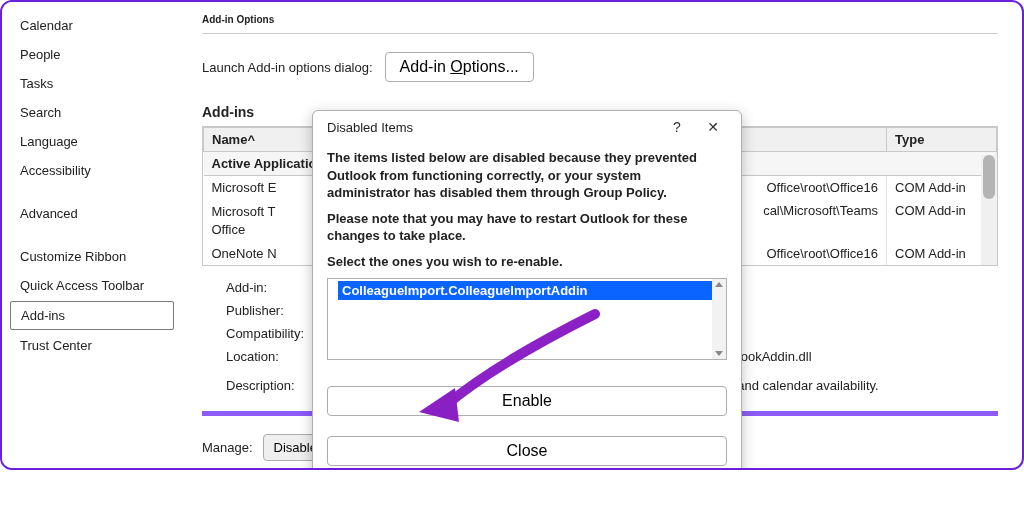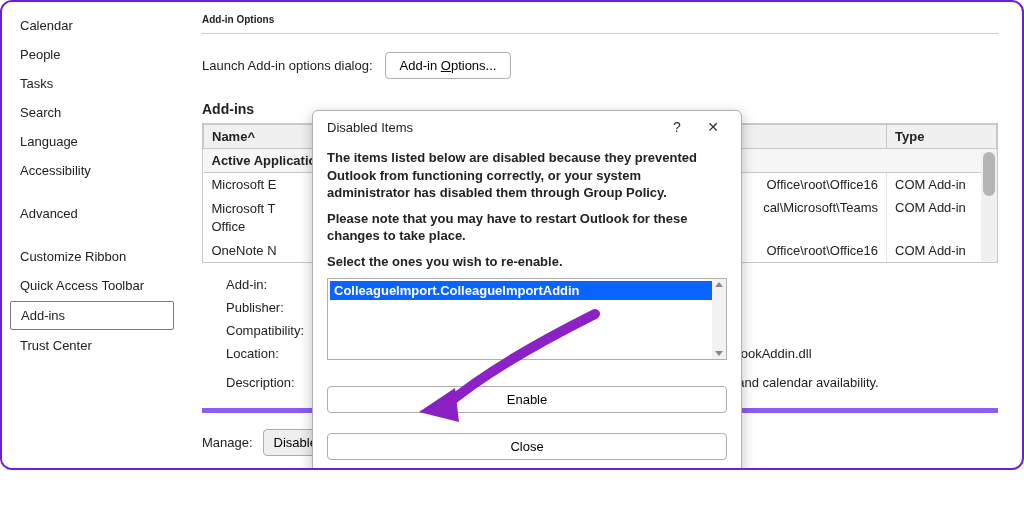--- a/index.html
+++ b/index.html
@@ -57,21 +57,21 @@
     gap: 12px;
     padding: 18px 0 22px 0;
   }
   .win-btn {
     background: #fff;
     border: 1px solid #adadad;
     border-radius: 4px;
     padding: 5px 14px;
     cursor: pointer;
     font-family: inherit;
-    font-size: 13px;
+    font-size: 16px;
   }
   .win-btn .ul { text-decoration: underline; }
   .addins-title {
     font-weight: 700;
     font-size: 14px;
     padding-bottom: 6px;
   }
   .table-wrap {
     border: 1px solid #c8c8c8;
     position: relative;
@@ -156,20 +156,21 @@
     height: 82px;
     position: relative;
     padding: 2px;
   }
   .listbox .item {
     background: #0a64ff;
     color: #fff;
     padding: 2px 4px;
     display: block;
     font-size: 13px;
+    margin-left: 8px;
   }
   .listbox .mini-scroll {
     position: absolute; right: 0; top: 0; bottom: 0; width: 14px;
     background: #f2f2f2;
   }
   .listbox .mini-scroll::before, .listbox .mini-scroll::after {
     content:''; position:absolute; left:3px; width:0;height:0;
     border-left:4px solid transparent; border-right:4px solid transparent;
   }
   .listbox .mini-scroll::before { top:3px; border-bottom:5px solid #888;}

